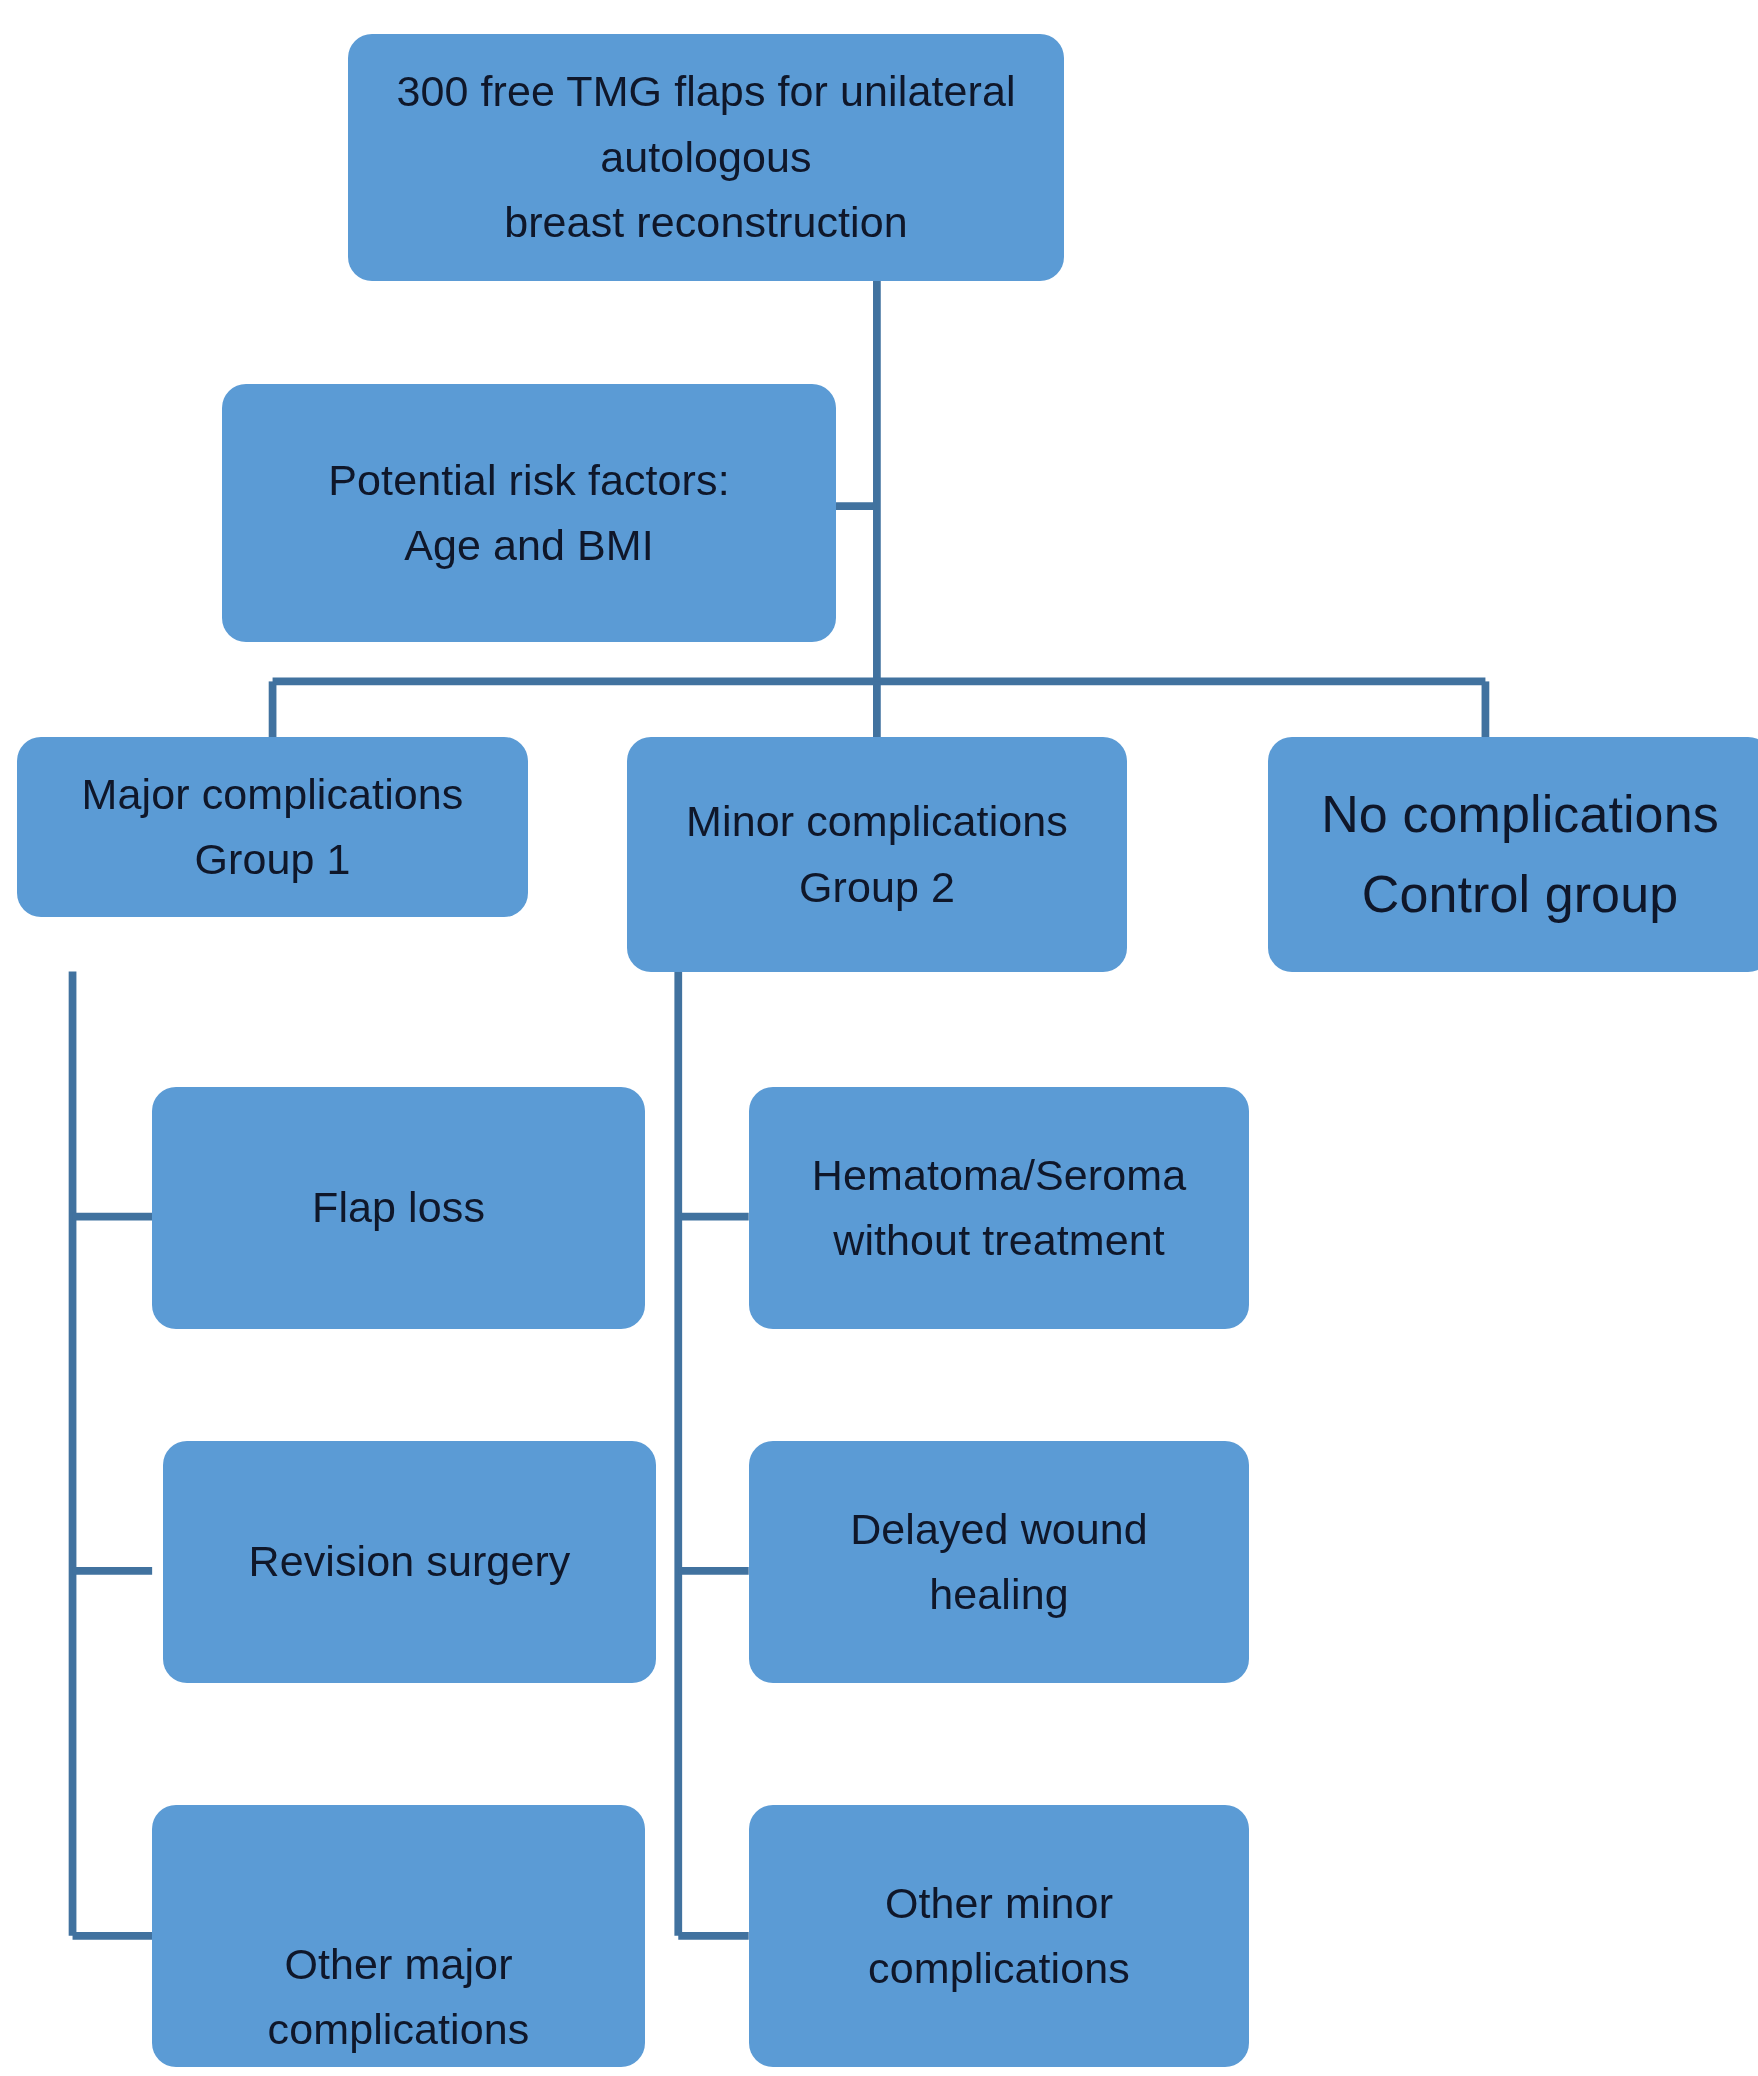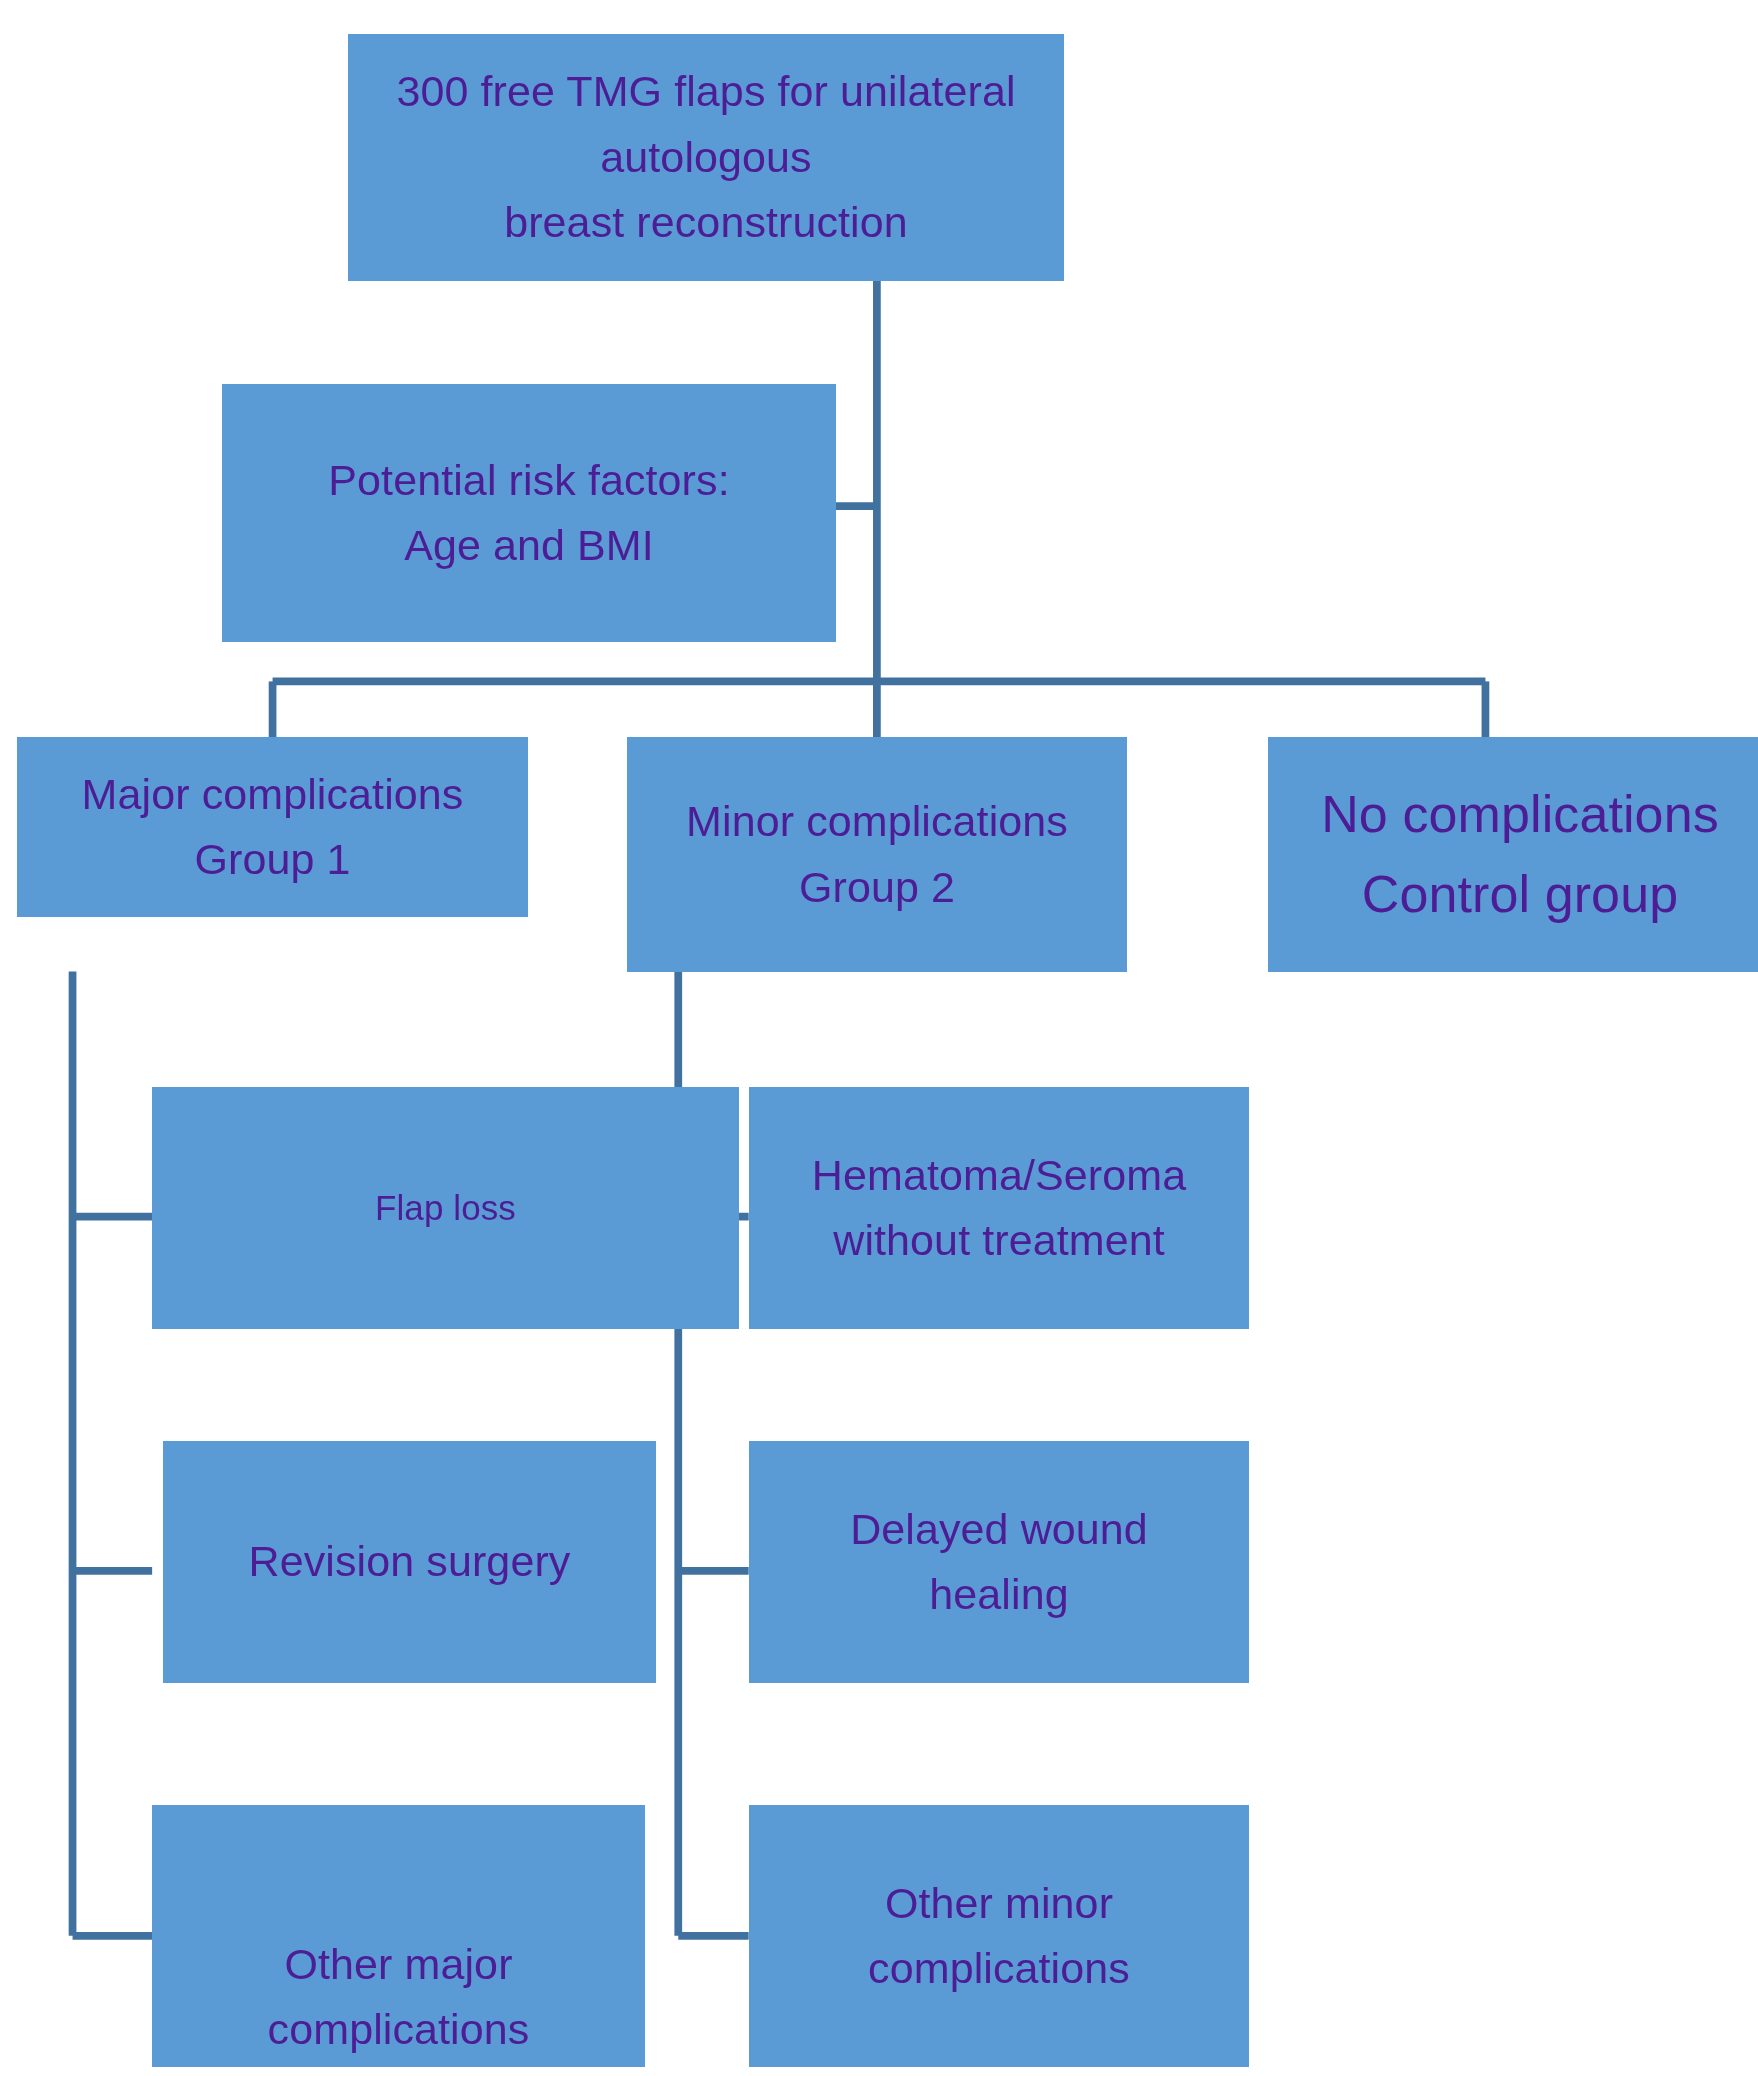--- a/index.html
+++ b/index.html
@@ -21,45 +21,46 @@
     left: 0;
     top: 0;
     width: 1758px;
     height: 2077px;
     pointer-events: none;
   }
   .node {
     position: absolute;
     box-sizing: border-box;
     background: #5B9BD5;
-    color: #4c1d95;
+    color: #0f172a;
     display: flex;
     flex-direction: column;
     align-items: center;
     justify-content: center;
     text-align: center;
     line-height: 1.52;
     letter-spacing: 0.1px;
     font-weight: 400;
     padding: 4.2px 10px;
+    border-radius: 24px;
   }
   .node .line {
     display: block;
     width: 100%;
   }
 
   
   #node-root        { left: 348px;  top: 34px;   width: 716px; height: 247px; font-size: 43px; }
   #node-risk        { left: 222px;  top: 384px;  width: 614px;  height: 258px; font-size: 43px; }
 
   #node-major       { left: 17px;   top: 737px; width: 511px;  height: 180px; font-size: 43px; }
   #node-minor       { left: 627px;  top: 737px; width: 500px;  height: 235px; font-size: 43px; }
   #node-none        { left: 1226px; top: 737px; width: 504px;  height: 235px; font-size: 52px; margin-left: 42px; }
 
-  #node-flaploss    { left: 152px;  top: 1087px; width: 587px;  height: 242px; font-size: 35px; }
+  #node-flaploss    { left: 152px;  top: 1087px; width: 493px;  height: 242px; font-size: 43px; }
   #node-revision    { left: 163px;  top: 1441px; width: 493px;  height: 242px; font-size: 43px; }
   #node-othermajor  { left: 152px;  top: 1805px; width: 493px;  height: 262px; font-size: 43px; justify-content: flex-end; }
 
   #node-hematoma    { left: 749px; top: 1087px; width: 500px;  height: 242px; font-size: 43px; }
   #node-delayed     { left: 749px; top: 1441px; width: 500px;  height: 242px; font-size: 43px; }
   #node-otherminor  { left: 749px; top: 1805px; width: 500px;  height: 262px; font-size: 43px; }
 </style>
 </head>
 <body>
 

